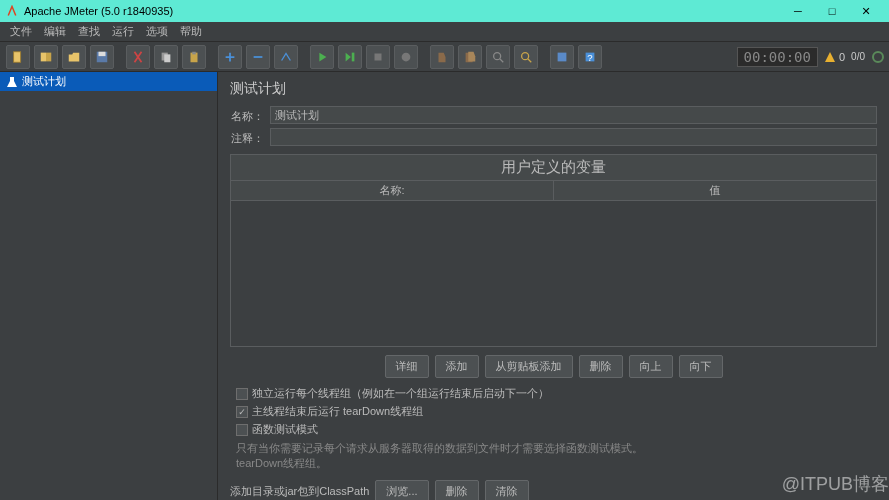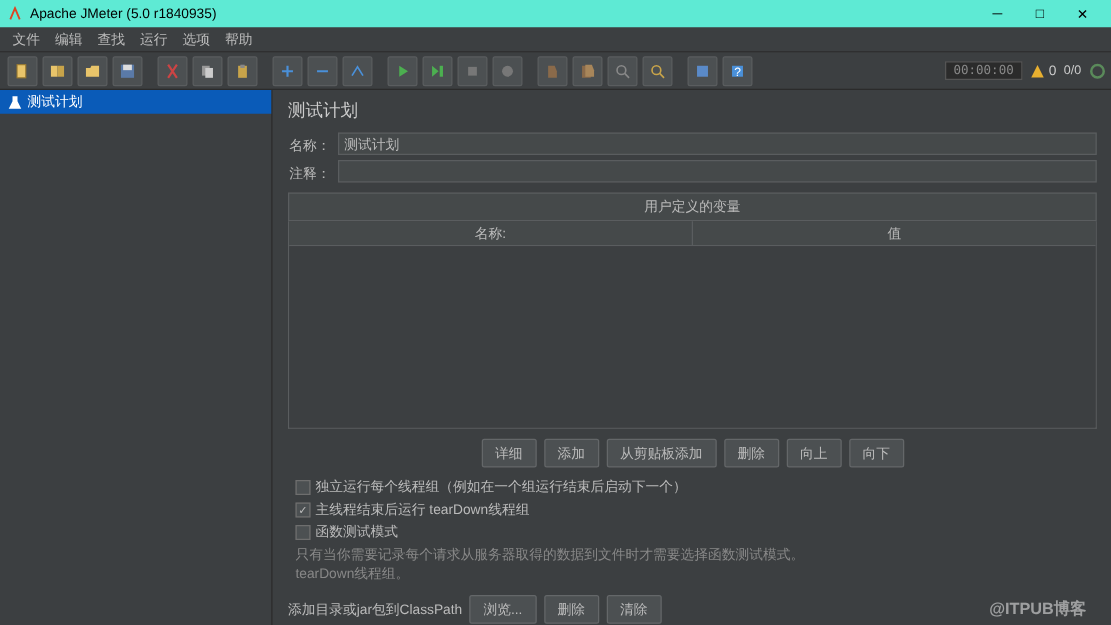--- a/index.html
+++ b/index.html
@@ -8,45 +8,45 @@
 .titlebar .logo{width:12px;height:12px;margin-right:6px}
 .titlebar .title{flex:1;font-size:11px}
 .titlebar .winbtn{width:34px;height:22px;display:flex;align-items:center;justify-content:center;color:#000}
 .menubar{background:#3c3f41;height:20px;display:flex;align-items:center;padding:0 4px;border-bottom:1px solid #2b2b2b}
 .menubar .menu-item{padding:0 6px;color:#bbb;font-size:11px}
 .toolbar{background:#3c3f41;height:30px;display:flex;align-items:center;padding:0 4px;border-bottom:1px solid #2b2b2b}
 .tool{width:24px;height:24px;margin:0 2px;display:flex;align-items:center;justify-content:center;background:#4c5052;border:1px solid #5a5d5f;border-radius:2px}
 .tool svg{width:14px;height:14px}
 .tool-sep{width:8px}
 .toolbar-right{margin-left:auto;display:flex;align-items:center;gap:6px}
-.timer{background:#2b2b2b;border:1px solid #555;padding:1px 6px;font-family:monospace;font-size:10px;color:#888}
+.timer{background:#2b2b2b;border:1px solid #555;padding:1px 6px;font-family:monospace;font-size:14px;color:#888}
 .warn-badge{display:flex;align-items:center;gap:3px;font-size:10px;color:#ccc}
 .main{display:flex;height:calc(100% - 72px)}
 .sidebar{width:218px;background:#3c3f41;border-right:1px solid #2b2b2b}
 .tree-item{background:#0a5bb8;color:#fff;padding:2px 6px;display:flex;align-items:center;gap:4px;font-size:11px}
 .content{flex:1;background:#3c3f41;padding:8px 12px;overflow-y:auto}
 .panel-title{font-size:14px;color:#ccc;margin-bottom:8px}
 .form-row{display:flex;align-items:flex-end;margin-bottom:4px}
 .form-label{width:40px;text-align:right;padding-right:6px;font-size:11px;color:#bbb}
 .form-input{flex:1;background:#45494a;border:1px solid #5a5d5f;color:#bbb;padding:2px 4px;font-size:11px;height:18px}
-.section-header{background:#45494a;text-align:center;padding:3px;font-size:11px;color:#bbb;margin-top:8px;border:1px solid #5a5d5f}
+.section-header{background:#45494a;text-align:center;padding:3px;font-size:15px;color:#bbb;margin-top:8px;border:1px solid #5a5d5f}
 .table-wrap{border:1px solid #5a5d5f;border-top:none}
 .table-head{display:flex;background:#45494a;border-bottom:1px solid #5a5d5f}
 .table-head .th{flex:1;text-align:center;padding:2px;font-size:11px;color:#bbb;border-right:1px solid #5a5d5f}
 .table-head .th:last-child{border-right:none}
 .table-body{height:145px;background:#3c3f41}
 .btn-row{display:flex;justify-content:center;gap:6px;margin:8px 0}
 .btn{background:#4c5052;border:1px solid #646769;color:#bbb;padding:3px 10px;font-size:11px;border-radius:2px}
 .checkbox-row{display:flex;align-items:center;gap:4px;margin:3px 0;padding-left:6px}
 .checkbox{width:12px;height:12px;background:#4c5052;border:1px solid #6e6e6e;display:flex;align-items:center;justify-content:center}
 .checkbox.checked::after{content:"✓";color:#bbb;font-size:9px}
 .help-text{font-size:10px;color:#888;padding-left:6px;line-height:1.4;margin:4px 0 8px}
 .classpath-row{display:flex;align-items:center;gap:6px;margin-top:6px;padding-left:0}
 .classpath-label{font-size:11px;color:#bbb}
-.watermark{position:absolute;right:20px;bottom:4px;color:rgba(255,255,255,0.5);font-size:13px;font-weight:bold}
+.watermark{position:absolute;right:0;bottom:4px;color:rgba(255,255,255,0.5);font-size:18px;font-weight:normal}
 </style>
 </head>
 <body>
 
 <div class="titlebar">
   <svg class="logo" viewBox="0 0 16 16">
       <path d="M3 14 L8 2 L13 14" stroke="#d42" stroke-width="2" fill="none"></path>
     </svg>
   <span class="title">Apache JMeter (5.0 r1840935)</span>
   <div class="winbtn">─</div>

